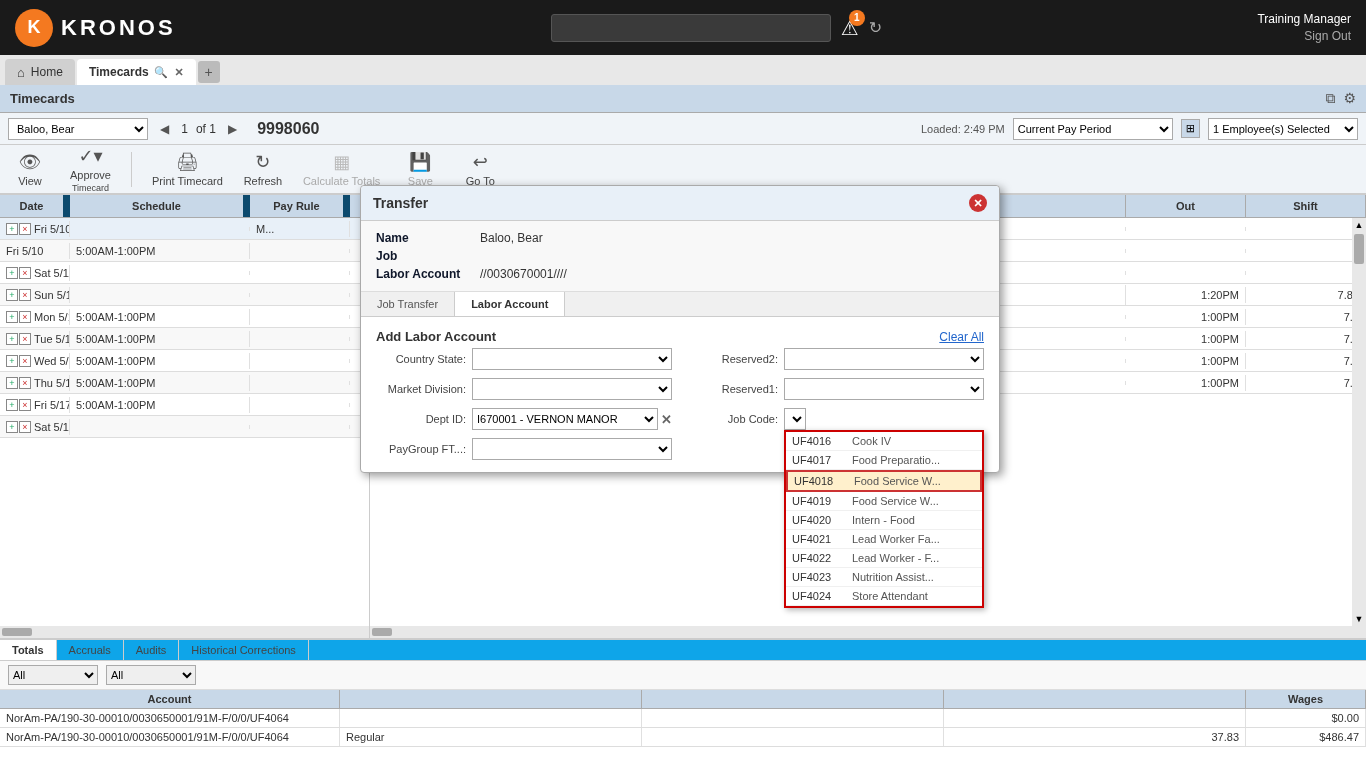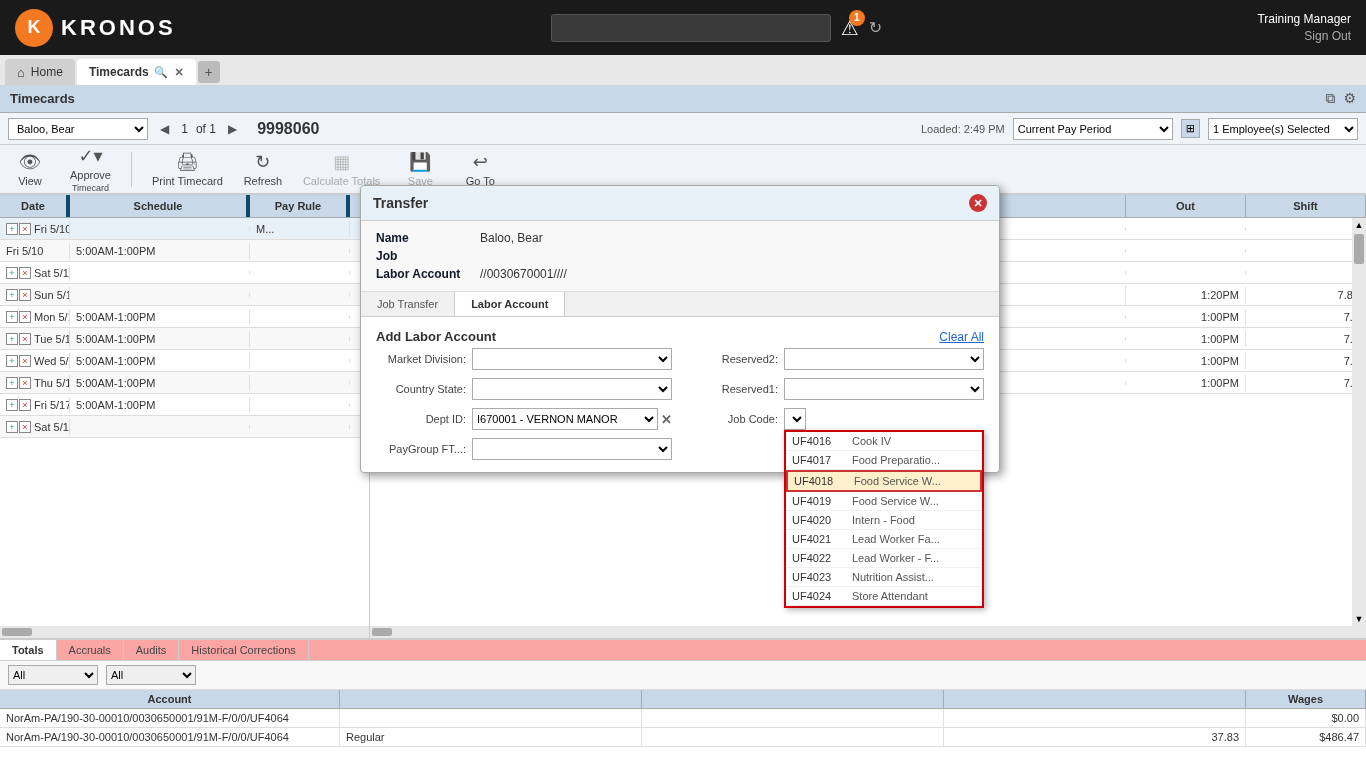--- a/index.html
+++ b/index.html
@@ -256,21 +256,21 @@
       background: #c8d8e8;
       display: grid;
       grid-template-columns: 70px 180px 100px;
       border-bottom: 1px solid #aaa;
     }
     .grid-header-cell {
       padding: 5px 0;
       font-size: 11px;
       font-weight: bold;
       color: #333;
-      border-right: 4px solid #0c4a6e;
+      border-right: 7px solid #0c4a6e;
       text-align: center;
     }
 
     .grid-body {
       flex: 1;
       overflow-y: auto;
     }
     .grid-row {
       display: grid;
       grid-template-columns: 70px 180px 100px;
@@ -328,21 +328,21 @@
     
     .bottom-panel {
       background: white;
       border-top: 2px solid #ccc;
       height: 130px;
       display: flex;
       flex-direction: column;
     }
     .bottom-tabs {
       display: flex;
-      background: #fca5a5;
+      background: #0ea5e9;
       border-bottom: 1px solid #ccc;
     }
     .bottom-tab {
       padding: 4px 12px;
       font-size: 11px;
       cursor: pointer;
       border-right: 1px solid #ccc;
       color: #444;
     }
     .bottom-tab.active {
@@ -934,25 +934,25 @@
     </div>
     <div class="dialog-body">
       <div class="dialog-section-header">
         <span class="dialog-section-title">Add Labor Account</span>
         <span class="clear-all-btn">Clear All</span>
       </div>
       <div class="form-grid">
 
         <div>
           <div class="form-row" style="margin-bottom:8px;">
+            <span class="form-label">Country State:</span>
+            <select class="form-select"></select>
+          </div>
+          <div class="form-row" style="margin-bottom:8px;">
             <span class="form-label">Market Division:</span>
-            <select class="form-select"></select>
-          </div>
-          <div class="form-row" style="margin-bottom:8px;">
-            <span class="form-label">Country State:</span>
             <select class="form-select"></select>
           </div>
           <div class="form-row" style="margin-bottom:8px;">
             <span class="form-label">Dept ID:</span>
             <div class="form-select-with-x">
               <select class="form-select">
                 <option>I670001 - VERNON MANOR</option>
               </select>
               <span class="form-x-btn">✕</span>
             </div>

